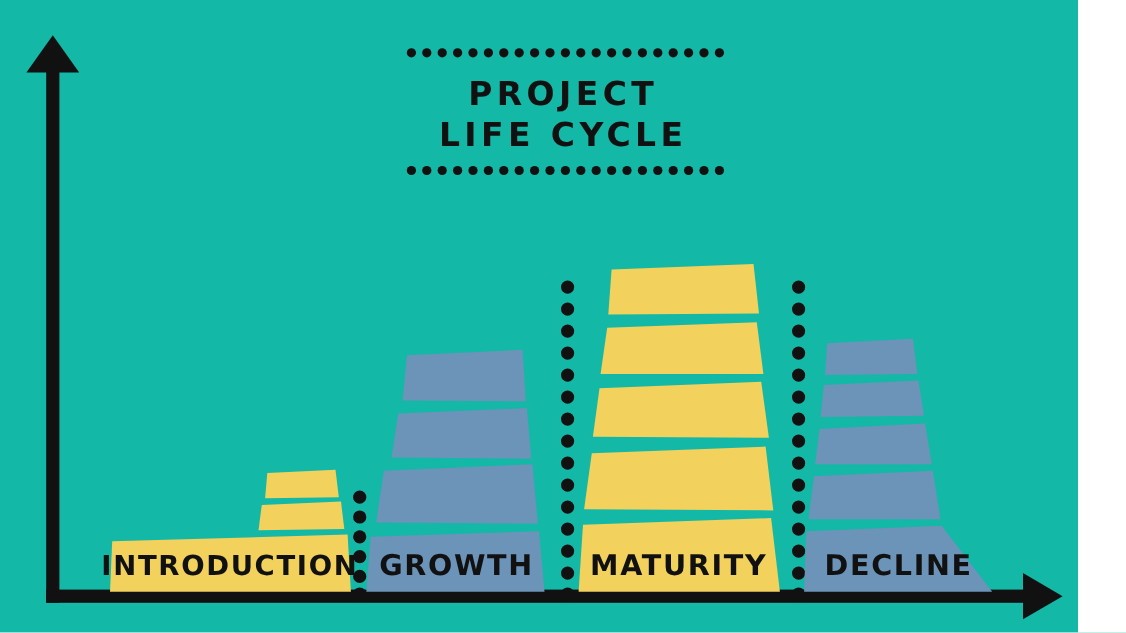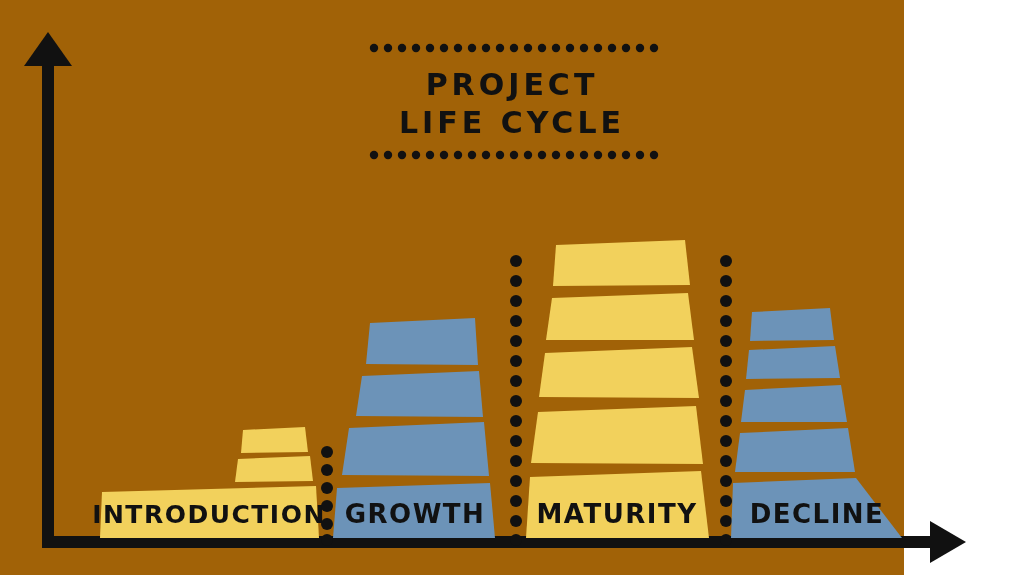--- a/index.html
+++ b/index.html
@@ -8,23 +8,23 @@
     background: #ffffff;
   }
   body {
     width: 1024px;
     height: 575px;
     overflow: hidden;
     font-family: "DejaVu Sans", "Liberation Sans", sans-serif;
   }
   #infographic {
     position: relative;
-    width: 904px;
+    width: 980px;
     height: 575px;
-    background: #a16207;
+    background: #14b8a6;
   }
   svg.stage-svg {
     display: block;
     width: 1024px;
     height: 575px;
   }
   .blk-label {
     font-family: "DejaVu Sans", "Liberation Sans", sans-serif;
     font-weight: 700;
     letter-spacing: 1.5px;

